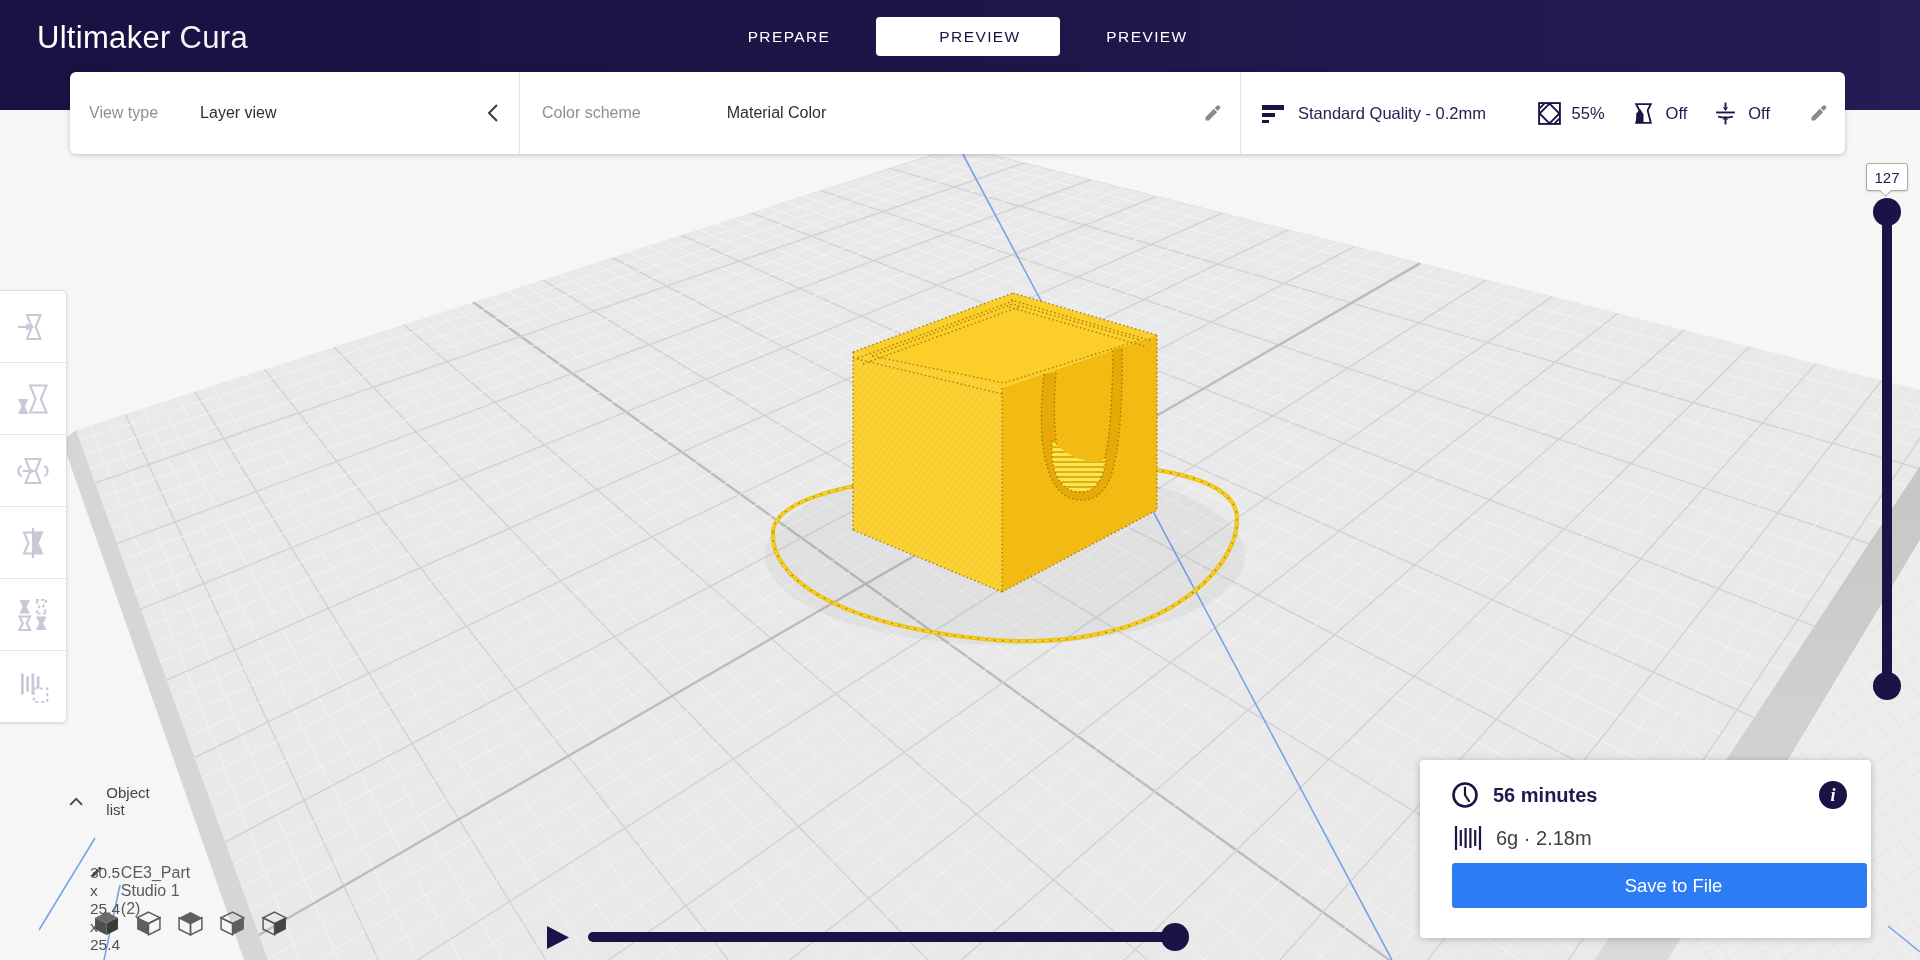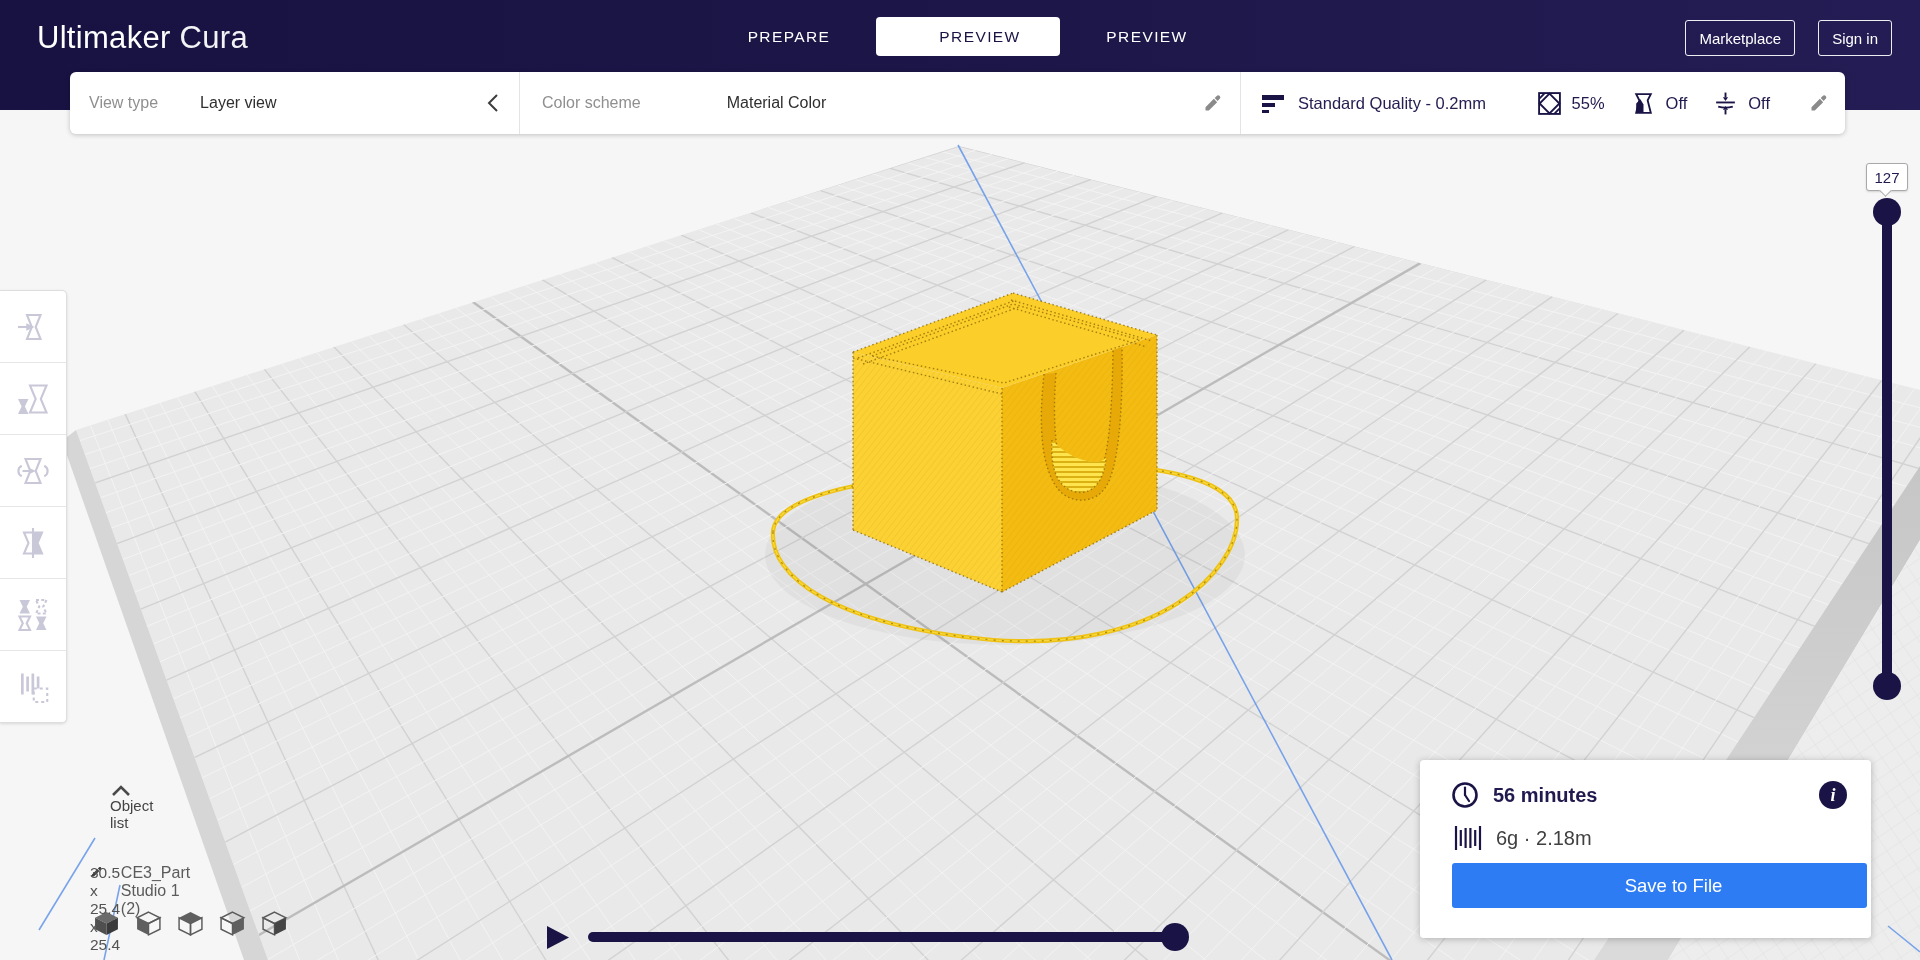--- a/index.html
+++ b/index.html
@@ -24,21 +24,21 @@
   }
   .tab.active{background:#fff;color:var(--navy,#1a1446);padding-left:24px;}
   .hdr-actions{position:absolute;right:28px;top:20px;display:flex;gap:23px;}
   .hdr-btn{
     height:34px;padding:0 13px;display:flex;align-items:center;justify-content:center;
     border:1px solid rgba(255,255,255,.92);border-radius:3px;color:#fff;font-size:15px;cursor:pointer;
     background:transparent;white-space:nowrap;
   }
   
   .toolbar{
-    position:absolute;left:70px;top:72px;width:1775px;height:62px;z-index:40;
+    position:absolute;left:70px;top:72px;width:1775px;height:82px;z-index:40;
     background:#fff;border-radius:6px;box-shadow:0 1px 5px rgba(0,0,0,.22);
     display:flex;align-items:stretch;
   }
   .tb-sec{display:flex;align-items:center;position:relative;}
   .tb-sec + .tb-sec{border-left:1px solid #e4e4e4;}
   .tb-view{width:413px;padding:0 17px 0 19px;}
   .tb-color{width:682px;padding:0 16px 0 22px;gap:44px;}
   .tb-print{flex:1;padding:0 15px 0 20px;}
   .tb-label{color:#8f8f8f;font-size:16px;white-space:nowrap;}
   .tb-value{color:#2f2f2f;font-size:16px;margin-left:42px;white-space:nowrap;}
@@ -69,21 +69,21 @@
     border:1px solid #a9a9a9;border-radius:3px;display:flex;align-items:center;justify-content:center;
     color:#201a4e;font-size:15px;box-shadow:0 1px 2px rgba(0,0,0,.15);
   }
   .layer-badge:after{
     content:"";position:absolute;left:14px;bottom:-5px;width:8px;height:8px;background:#fff;
     border-right:1px solid #a9a9a9;border-bottom:1px solid #a9a9a9;transform:rotate(45deg);
   }
   
   .objlist{position:absolute;left:0;top:0;z-index:20;color:#4a4a4a;}
   .ol-row{position:absolute;display:flex;align-items:center;}
-  .ol-toggle{left:88px;top:784px;cursor:pointer;flex-direction:column;}
+  .ol-toggle{left:68px;top:784px;cursor:pointer;}
   .ol-title{font-size:15px;margin-left:22px;color:#444;}
   .ol-item{left:91px;top:824px;cursor:pointer;}
   .ol-item-name{font-size:16px;margin-left:18px;color:#5b5b5b;margin-top:40px;}
   .ol-dims{left:90px;top:864px;font-size:15.5px;color:#535353;}
   .view-cubes{position:absolute;left:93px;top:910px;display:flex;gap:15px;}
   .vcube{width:27px;height:27px;cursor:pointer;}
   
   .playbar{position:absolute;z-index:20;}
   .play-btn{position:absolute;left:546px;top:925px;width:24px;height:25px;cursor:pointer;}
   .scrub-track{position:absolute;left:588px;top:932px;width:590px;height:10px;background:var(--navy,#1a1446);border-radius:5px;cursor:pointer;}
@@ -358,24 +358,20 @@
   </g>
 </svg>
 
 <header class="header">
   <div class="logo"><b>Ultimaker</b> <span>Cura</span></div>
   <nav class="tabs">
     <div class="tab">PREPARE</div>
     <div class="tab active">PREVIEW</div>
     <div class="tab">PREVIEW</div>
   </nav>
-  <div class="hdr-actions">
-    <div class="hdr-btn">Marketplace</div>
-    <div class="hdr-btn">Sign in</div>
-  </div>
 </header>
 
 <div class="toolbar">
   <div class="tb-sec tb-view">
     <span class="tb-label">View type</span>
     <span class="tb-value">Layer view</span>
     <span class="tb-spacer"></span>
     <span class="tb-chevron">
       <svg width="14" height="20" viewBox="0 0 14 20">
           <polyline points="11,2 3,10 11,18" fill="none" stroke="#3c3c3c" stroke-width="2"></polyline>

